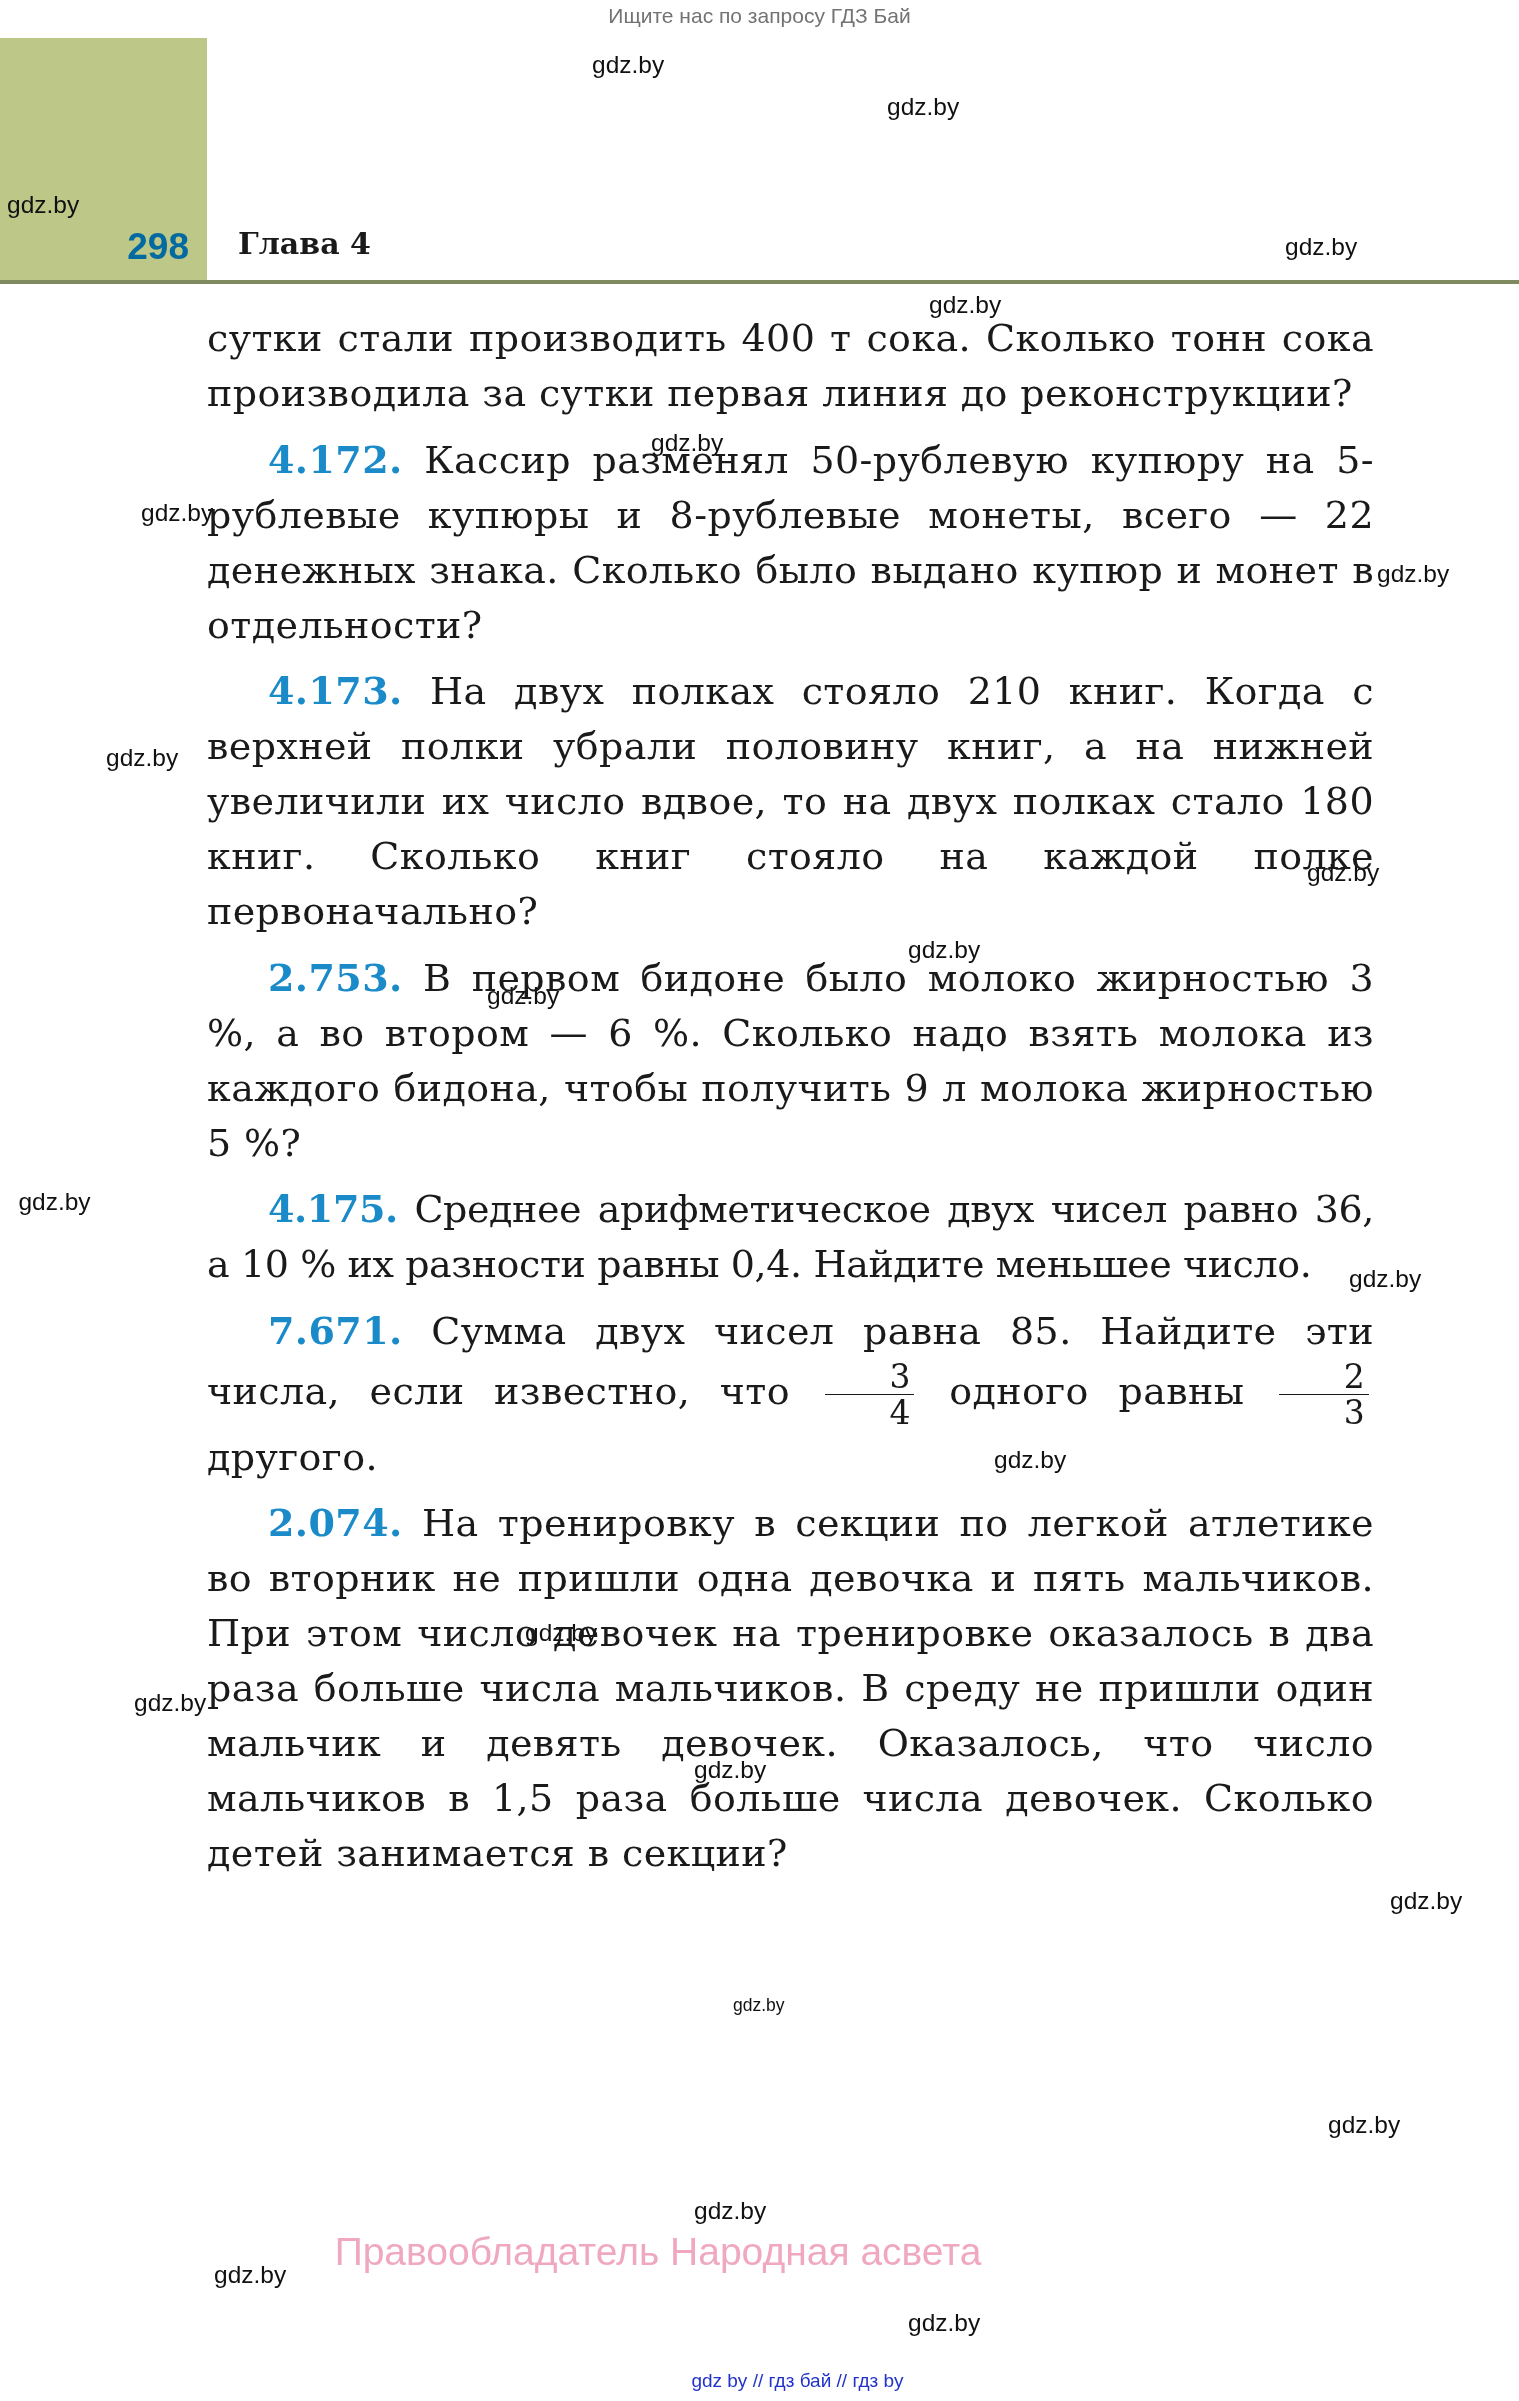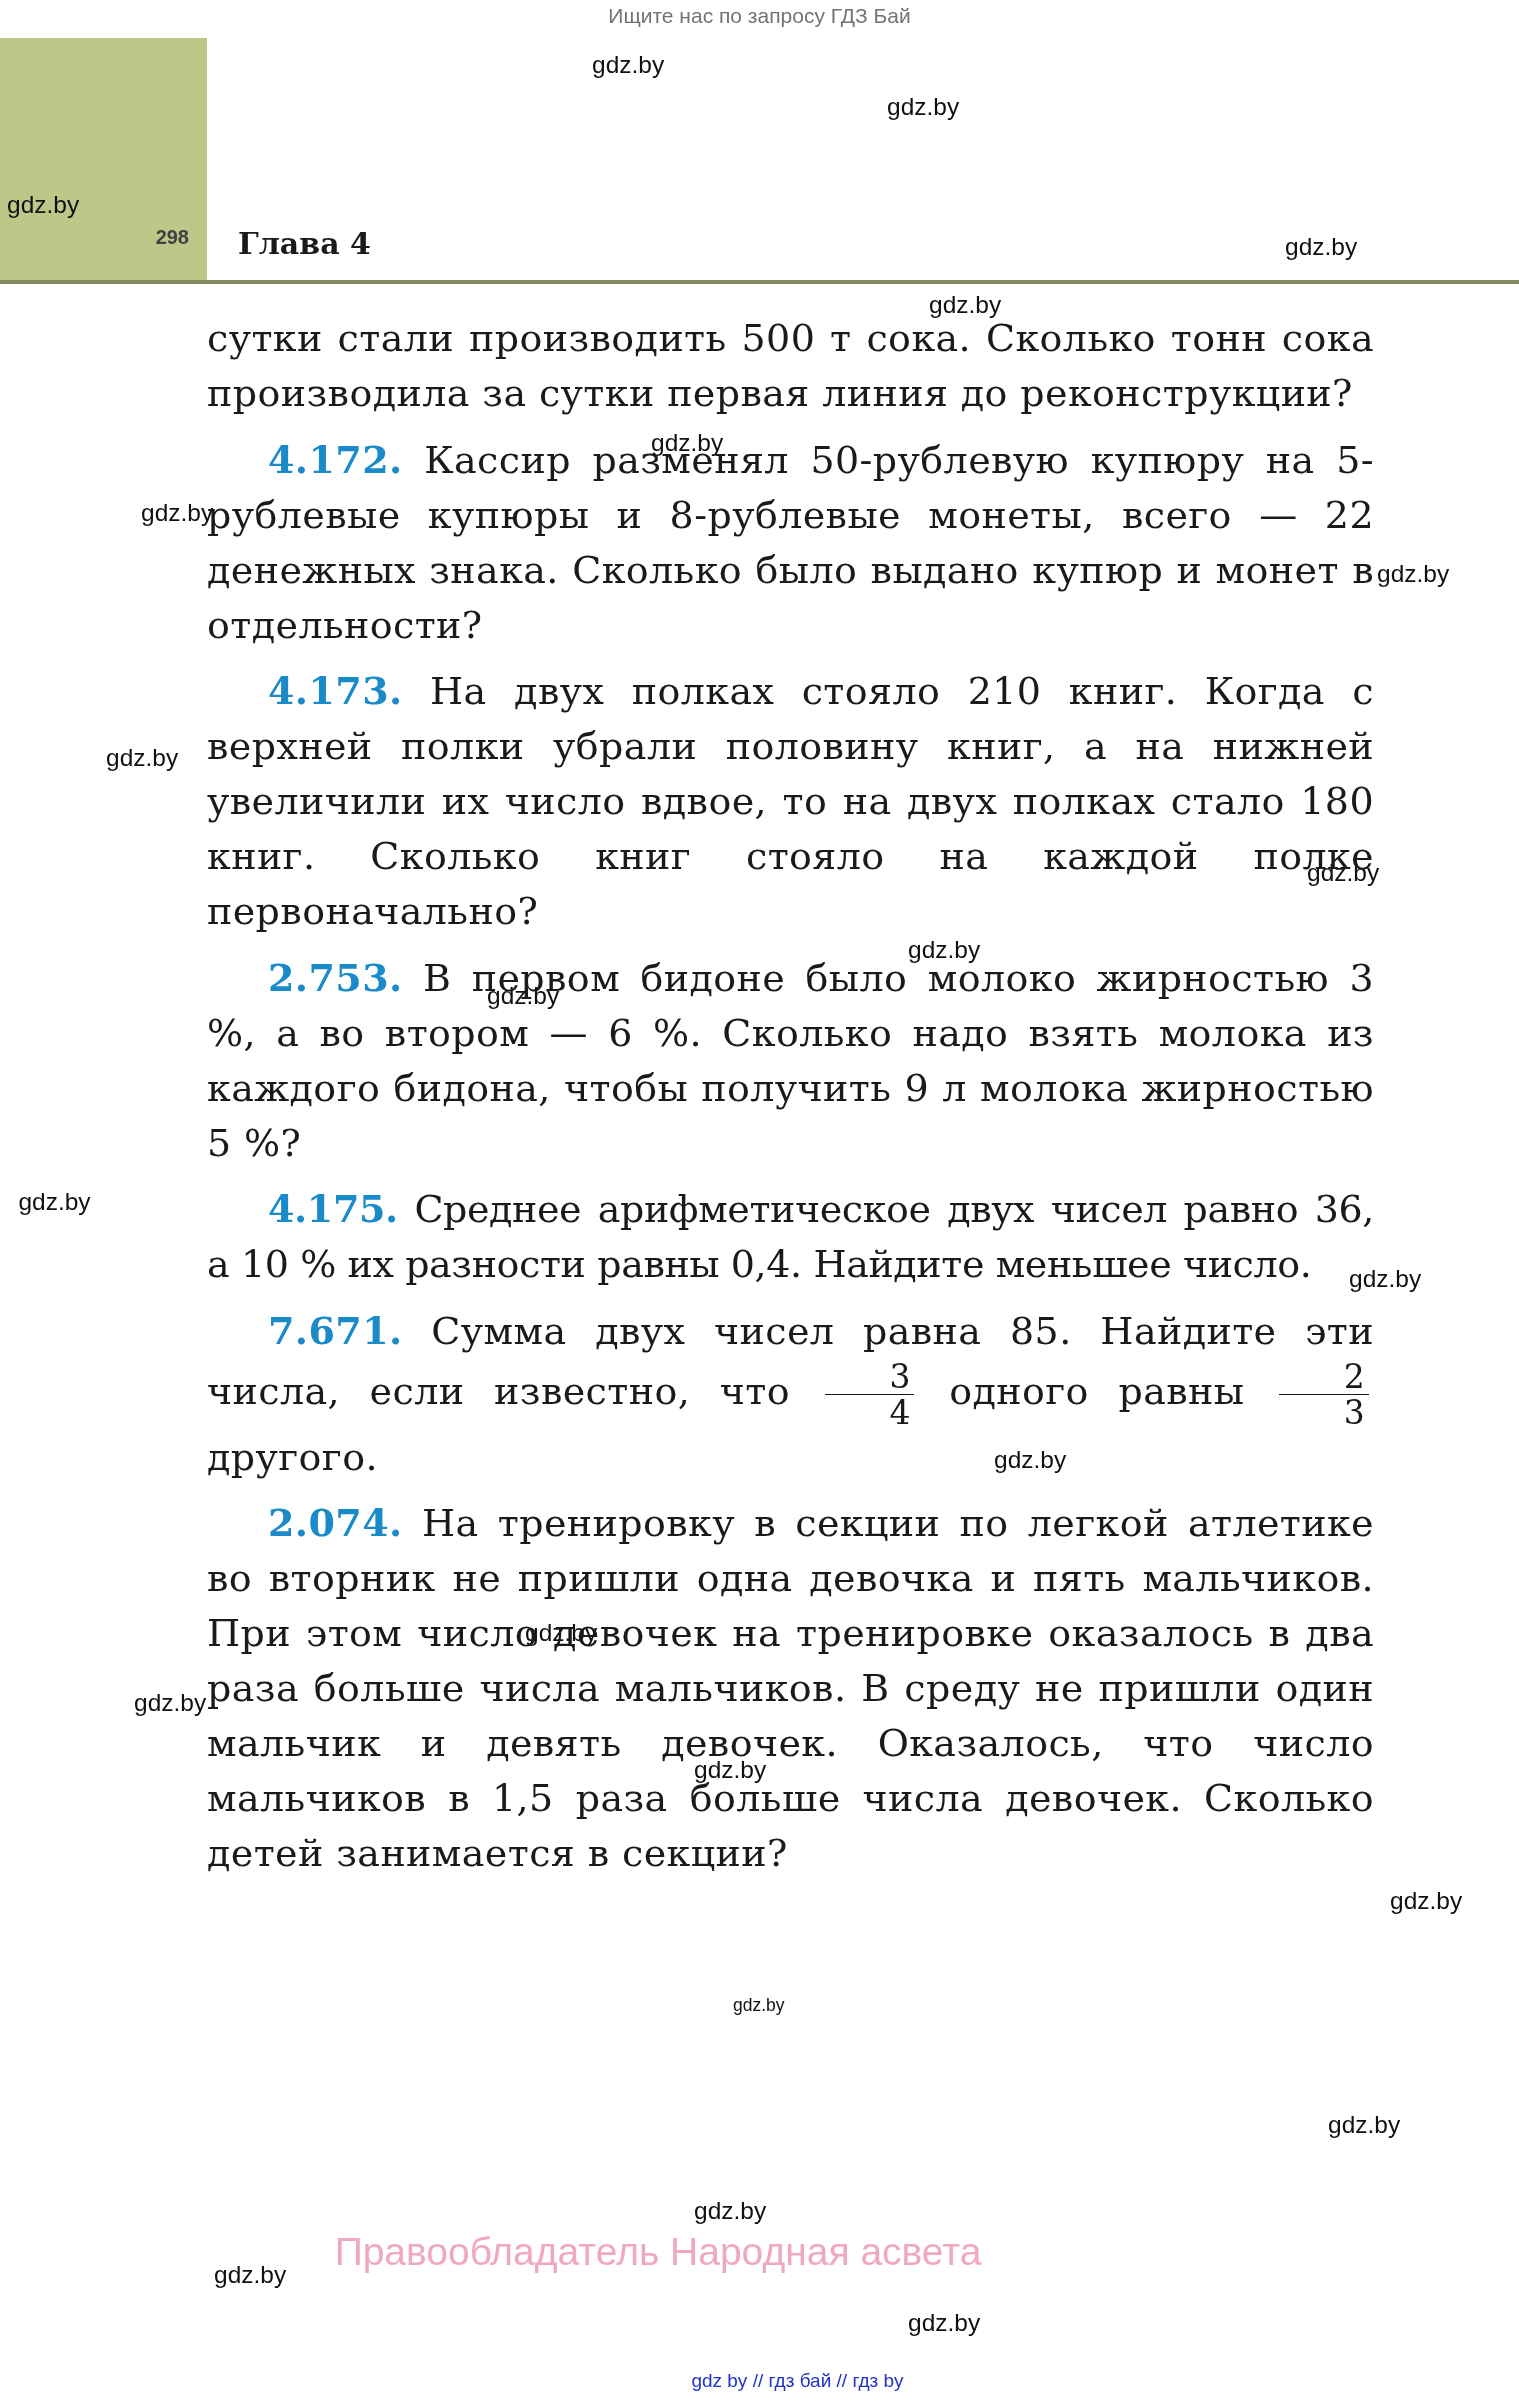--- a/index.html
+++ b/index.html
@@ -12,21 +12,21 @@
   .top-banner {
     position:absolute; top:3.5px; left:0; width:1519px; text-align:center;
     font-family:"Liberation Sans", sans-serif; font-size:21px; color:#737373;
   }
   .green-block {
     position:absolute; left:0; top:38px; width:207px; height:244px;
     background:#bcc788;
   }
   .page-num {
     position:absolute; left:123px; top:226px; width:66px; text-align:right;
-    font-family:"Liberation Sans", sans-serif; font-weight:bold; font-size:20px; color:#404040;
+    font-family:"Liberation Sans", sans-serif; font-weight:bold; font-size:37px; color:#0369a1;
   }
   .chapter {
     position:absolute; left:238px; top:226px;
     font-family:"DejaVu Serif", serif; font-weight:bold; font-size:30px; color:#1a1a1a;
   }
   .header-rule {
     position:absolute; left:0; top:280px; width:1519px; height:4.4px; background:#808a60;
   }
   .wm {
     position:absolute; font-family:"Liberation Sans", sans-serif; font-size:24.5px; color:#111;
@@ -86,21 +86,21 @@
 <div class="wm" style="left:694px;top:1756px">gdz.by</div>
 <div class="wm" style="left:1390px;top:1887px">gdz.by</div>
 <div class="wm" style="left:733px;top:1995px;font-size:17.5px">gdz.by</div>
 <div class="wm" style="left:1328px;top:2111px">gdz.by</div>
 <div class="wm" style="left:694px;top:2197px">gdz.by</div>
 <div class="wm" style="left:214px;top:2261px">gdz.by</div>
 <div class="wm" style="left:908px;top:2309px">gdz.by</div>
 
 <div class="content">
   <p class="para">
-    <span>сутки стали производить 500 т сока. Сколько тонн сока производила за сутки первая линия до реконструкции?</span>
+    <span>сутки стали производить 400 т сока. Сколько тонн сока производила за сутки первая линия до реконструкции?</span>
   </p>
   <p class="para indent">
     <span class="num">4.172.</span>
     <span>Кассир разменял 50-рублевую купюру на 5-рублевые купюры и 8-рублевые монеты, всего — 22 денежных знака. Сколько было выдано купюр и монет в отдельности?</span>
   </p>
   <p class="para indent">
     <span class="num">4.173.</span>
     <span>На двух полках стояло 210 книг. Когда с верхней полки убрали половину книг, а на нижней увеличили их число вдвое, то на двух полках стало 180 книг. Сколько книг стояло на каждой полке первоначально?</span>
   </p>
   <p class="para indent">

